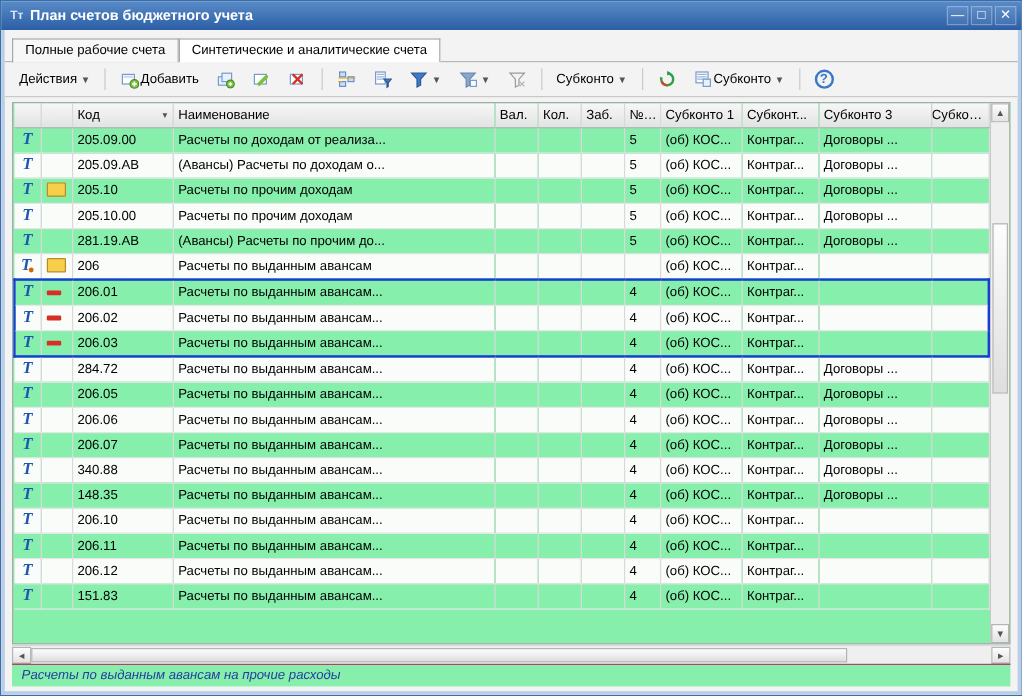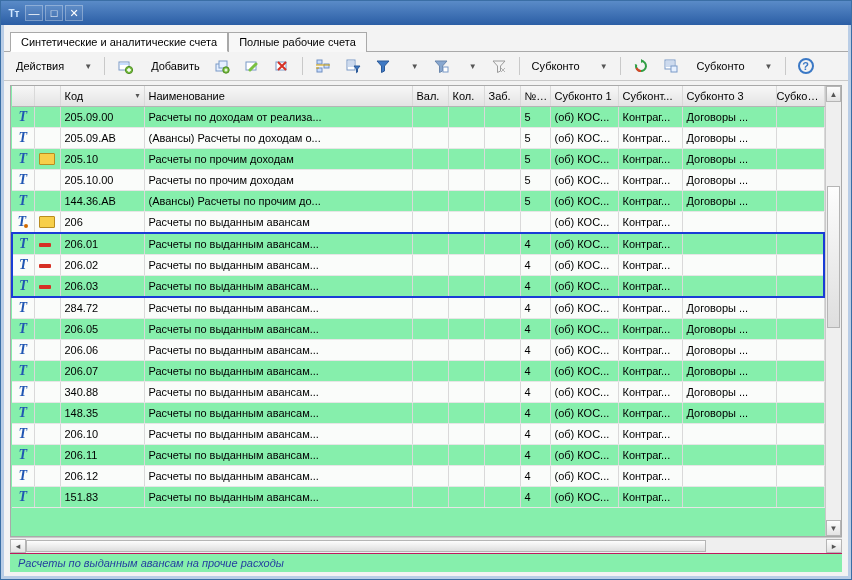--- a/index.html
+++ b/index.html
@@ -72,21 +72,21 @@
   .toolbar {
     display:flex;
     align-items:center;
     gap:2px;
     padding:3px 6px;
     border-bottom:1px solid #c9c9c9;
     background:#f3f3f3;
   }
   .tsep { width:1px; height:18px; background:#c9c9c9; margin:0 4px; }
   .tbtn {
-    display:flex; align-items:center; gap:18px;
+    display:flex; align-items:center; gap:1px;
     padding:2px 5px;
     border:1px solid transparent;
   }
   .ticon { width:16px; height:16px; display:inline-block; }
   .drop { font-size:8px; margin-left:2px; color:#555; }
   .help-icon {
     width:16px;height:16px;border:2px solid #3a78c5;border-radius:50%;
     display:inline-flex;align-items:center;justify-content:center;
     color:#3a78c5;font-weight:bold;font-size:11px;
   }
@@ -189,32 +189,33 @@
     width:16px;background:#efefef;border-left:1px solid #c9c9c9;
   }
   svg { display:block; }
 </style>
 </head>
 <body>
 
 <div class="window">
   <div class="titlebar">
     <span class="title-icon">Tт</span>
+    <span class="title-text">План счетов бюджетного учета</span>
     <div class="title-btns">
       <div class="title-btn">—</div>
       <div class="title-btn">□</div>
       <div class="title-btn">✕</div>
     </div>
   </div>
 
   <div class="client">
 
     <div class="tabstrip">
+      <div class="tab"><span>Полные рабочие счета</span></div>
       <div class="tab active"><span>Синтетические и аналитические счета</span></div>
-      <div class="tab"><span>Полные рабочие счета</span></div>
     </div>
 
     <div class="toolbar">
       <div class="tbtn">
         <span>Действия</span>
           <span class="drop">▼</span>
       </div>
       <div class="tsep"></div>
       <div class="tbtn">
         <span class="ticon">
@@ -424,21 +425,21 @@
                   <td></td>
                   <td>5</td>
                   <td>(об) КОС...</td>
                   <td>Контраг...</td>
                   <td>Договоры ...</td>
                   <td></td>
                 </tr>
                 <tr>
                   <td><span class="tmark">Т</span></td>
                   <td></td>
-                  <td>144.36.АВ</td>
+                  <td>281.19.АВ</td>
                   <td>(Авансы) Расчеты по прочим до...</td>
                   <td></td>
                   <td></td>
                   <td></td>
                   <td>5</td>
                   <td>(об) КОС...</td>
                   <td>Контраг...</td>
                   <td>Договоры ...</td>
                   <td></td>
                 </tr>

